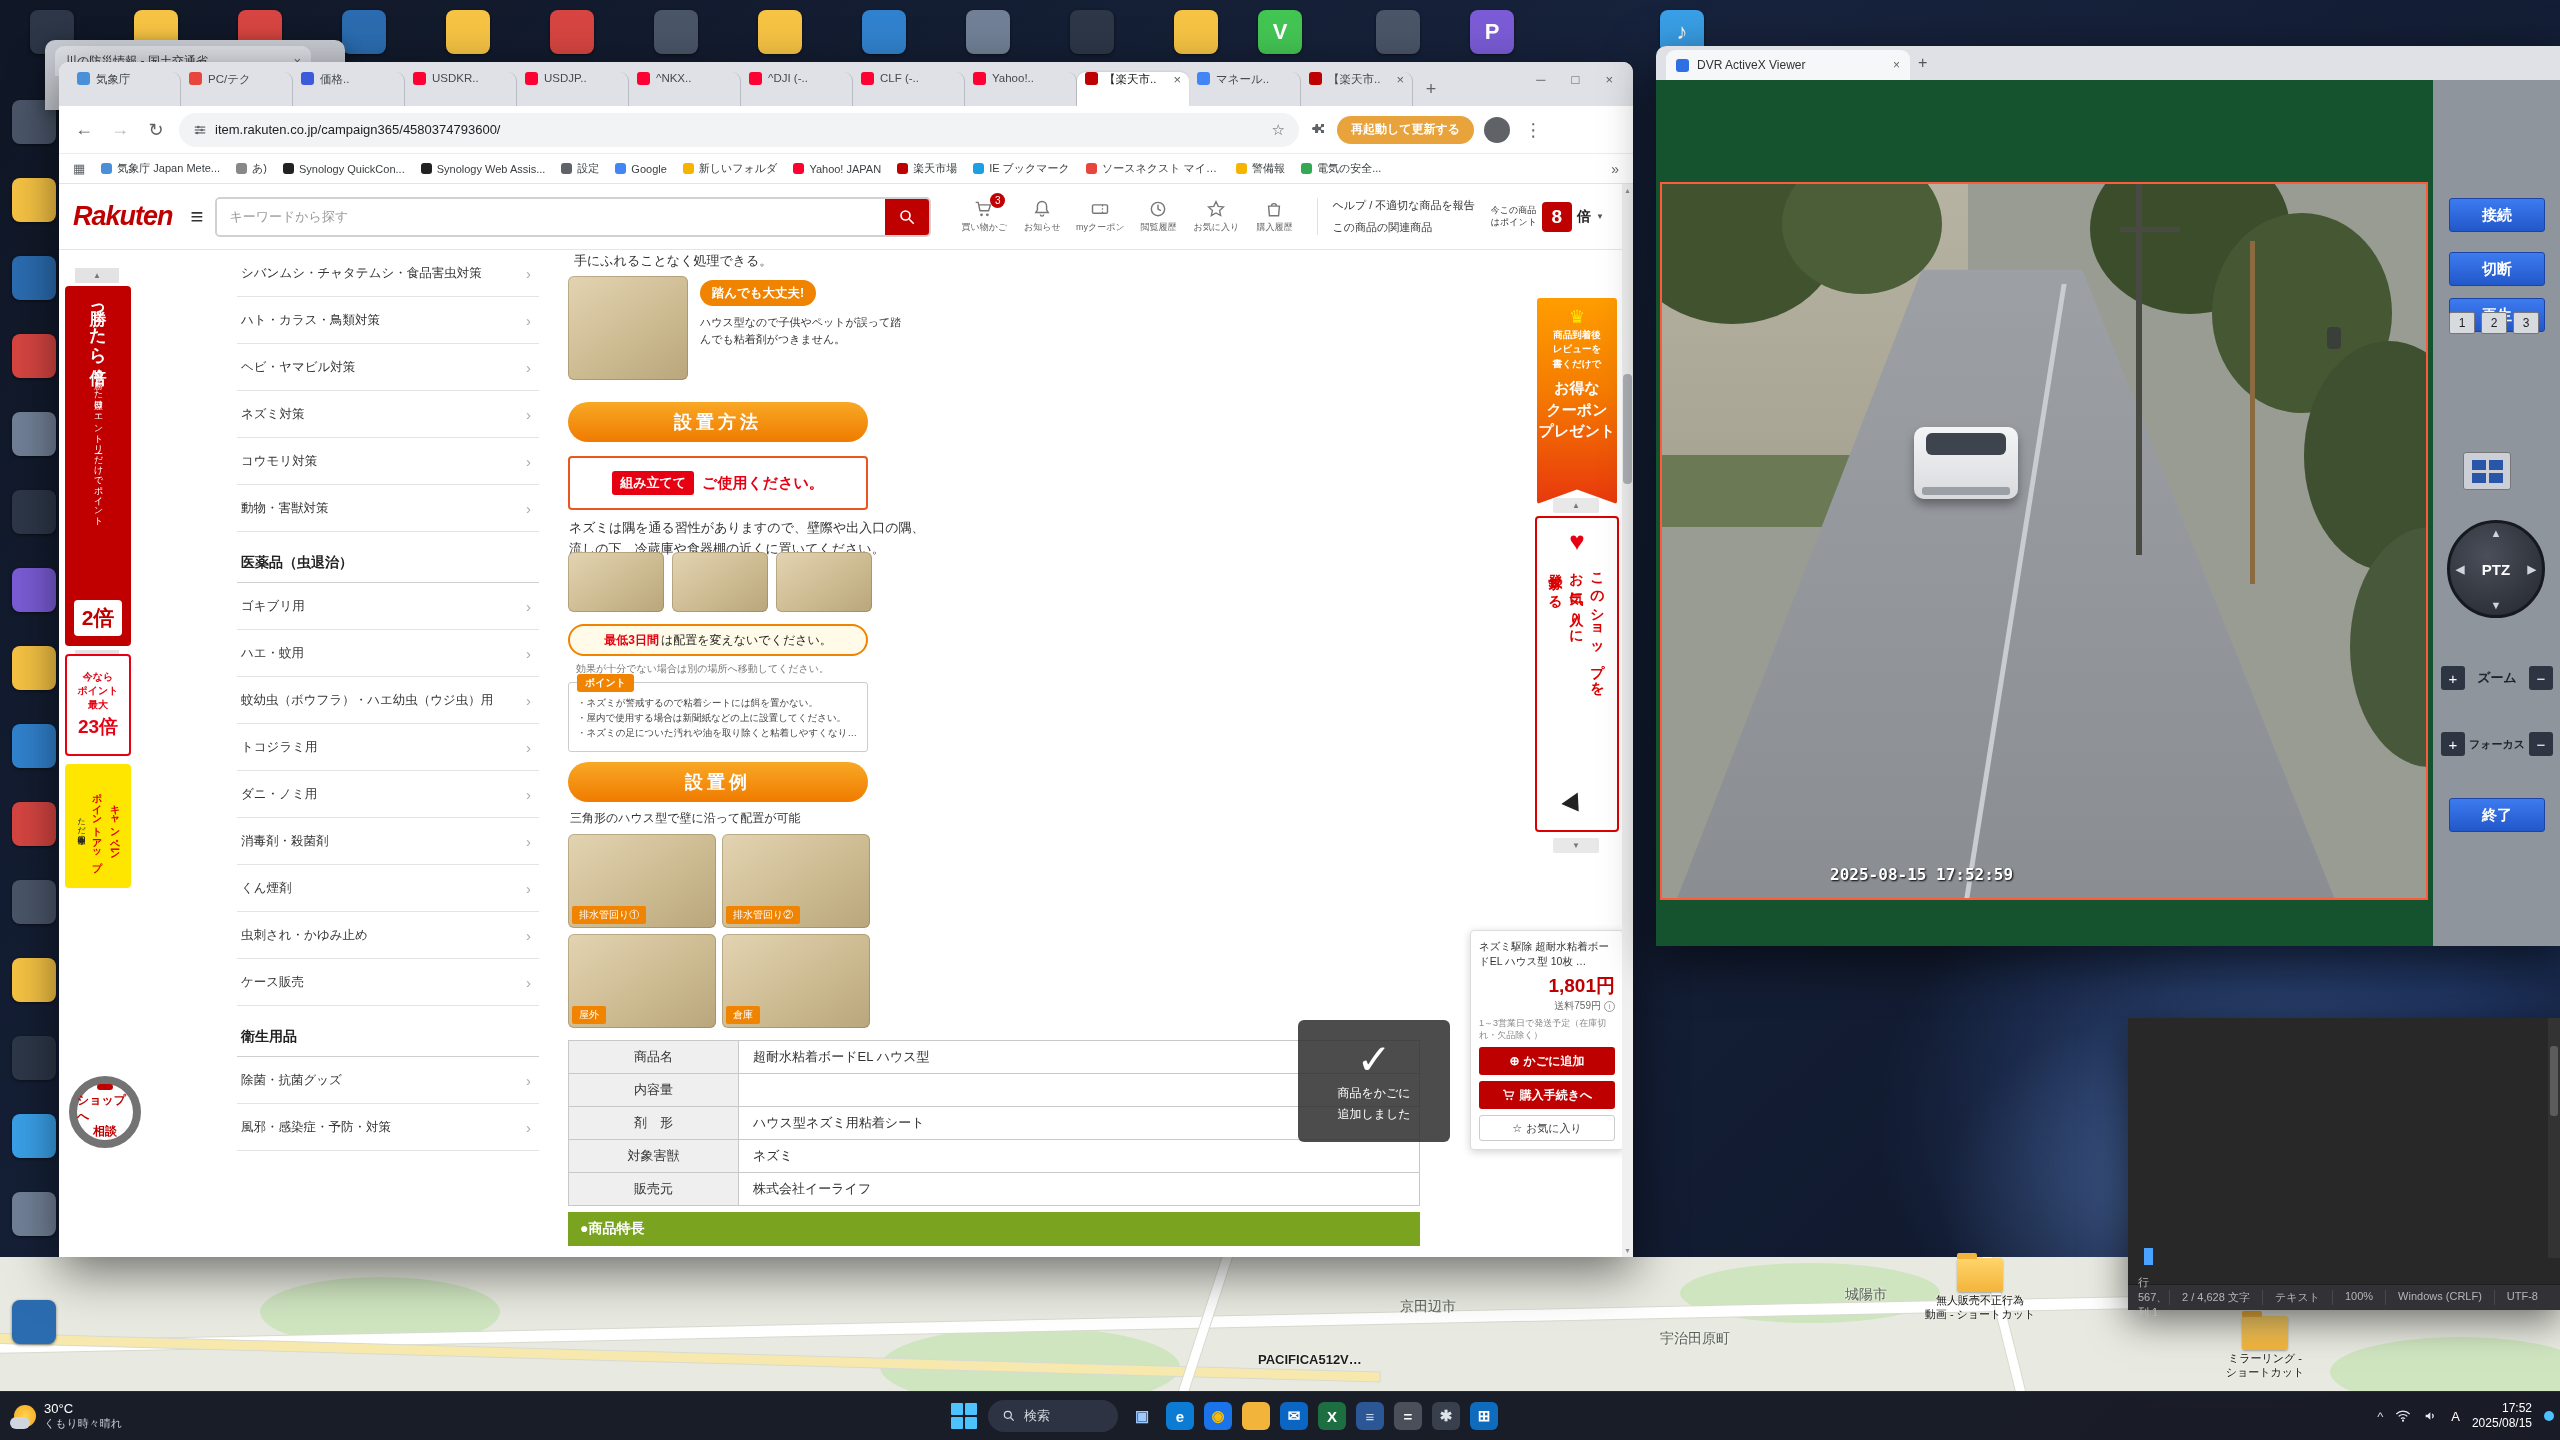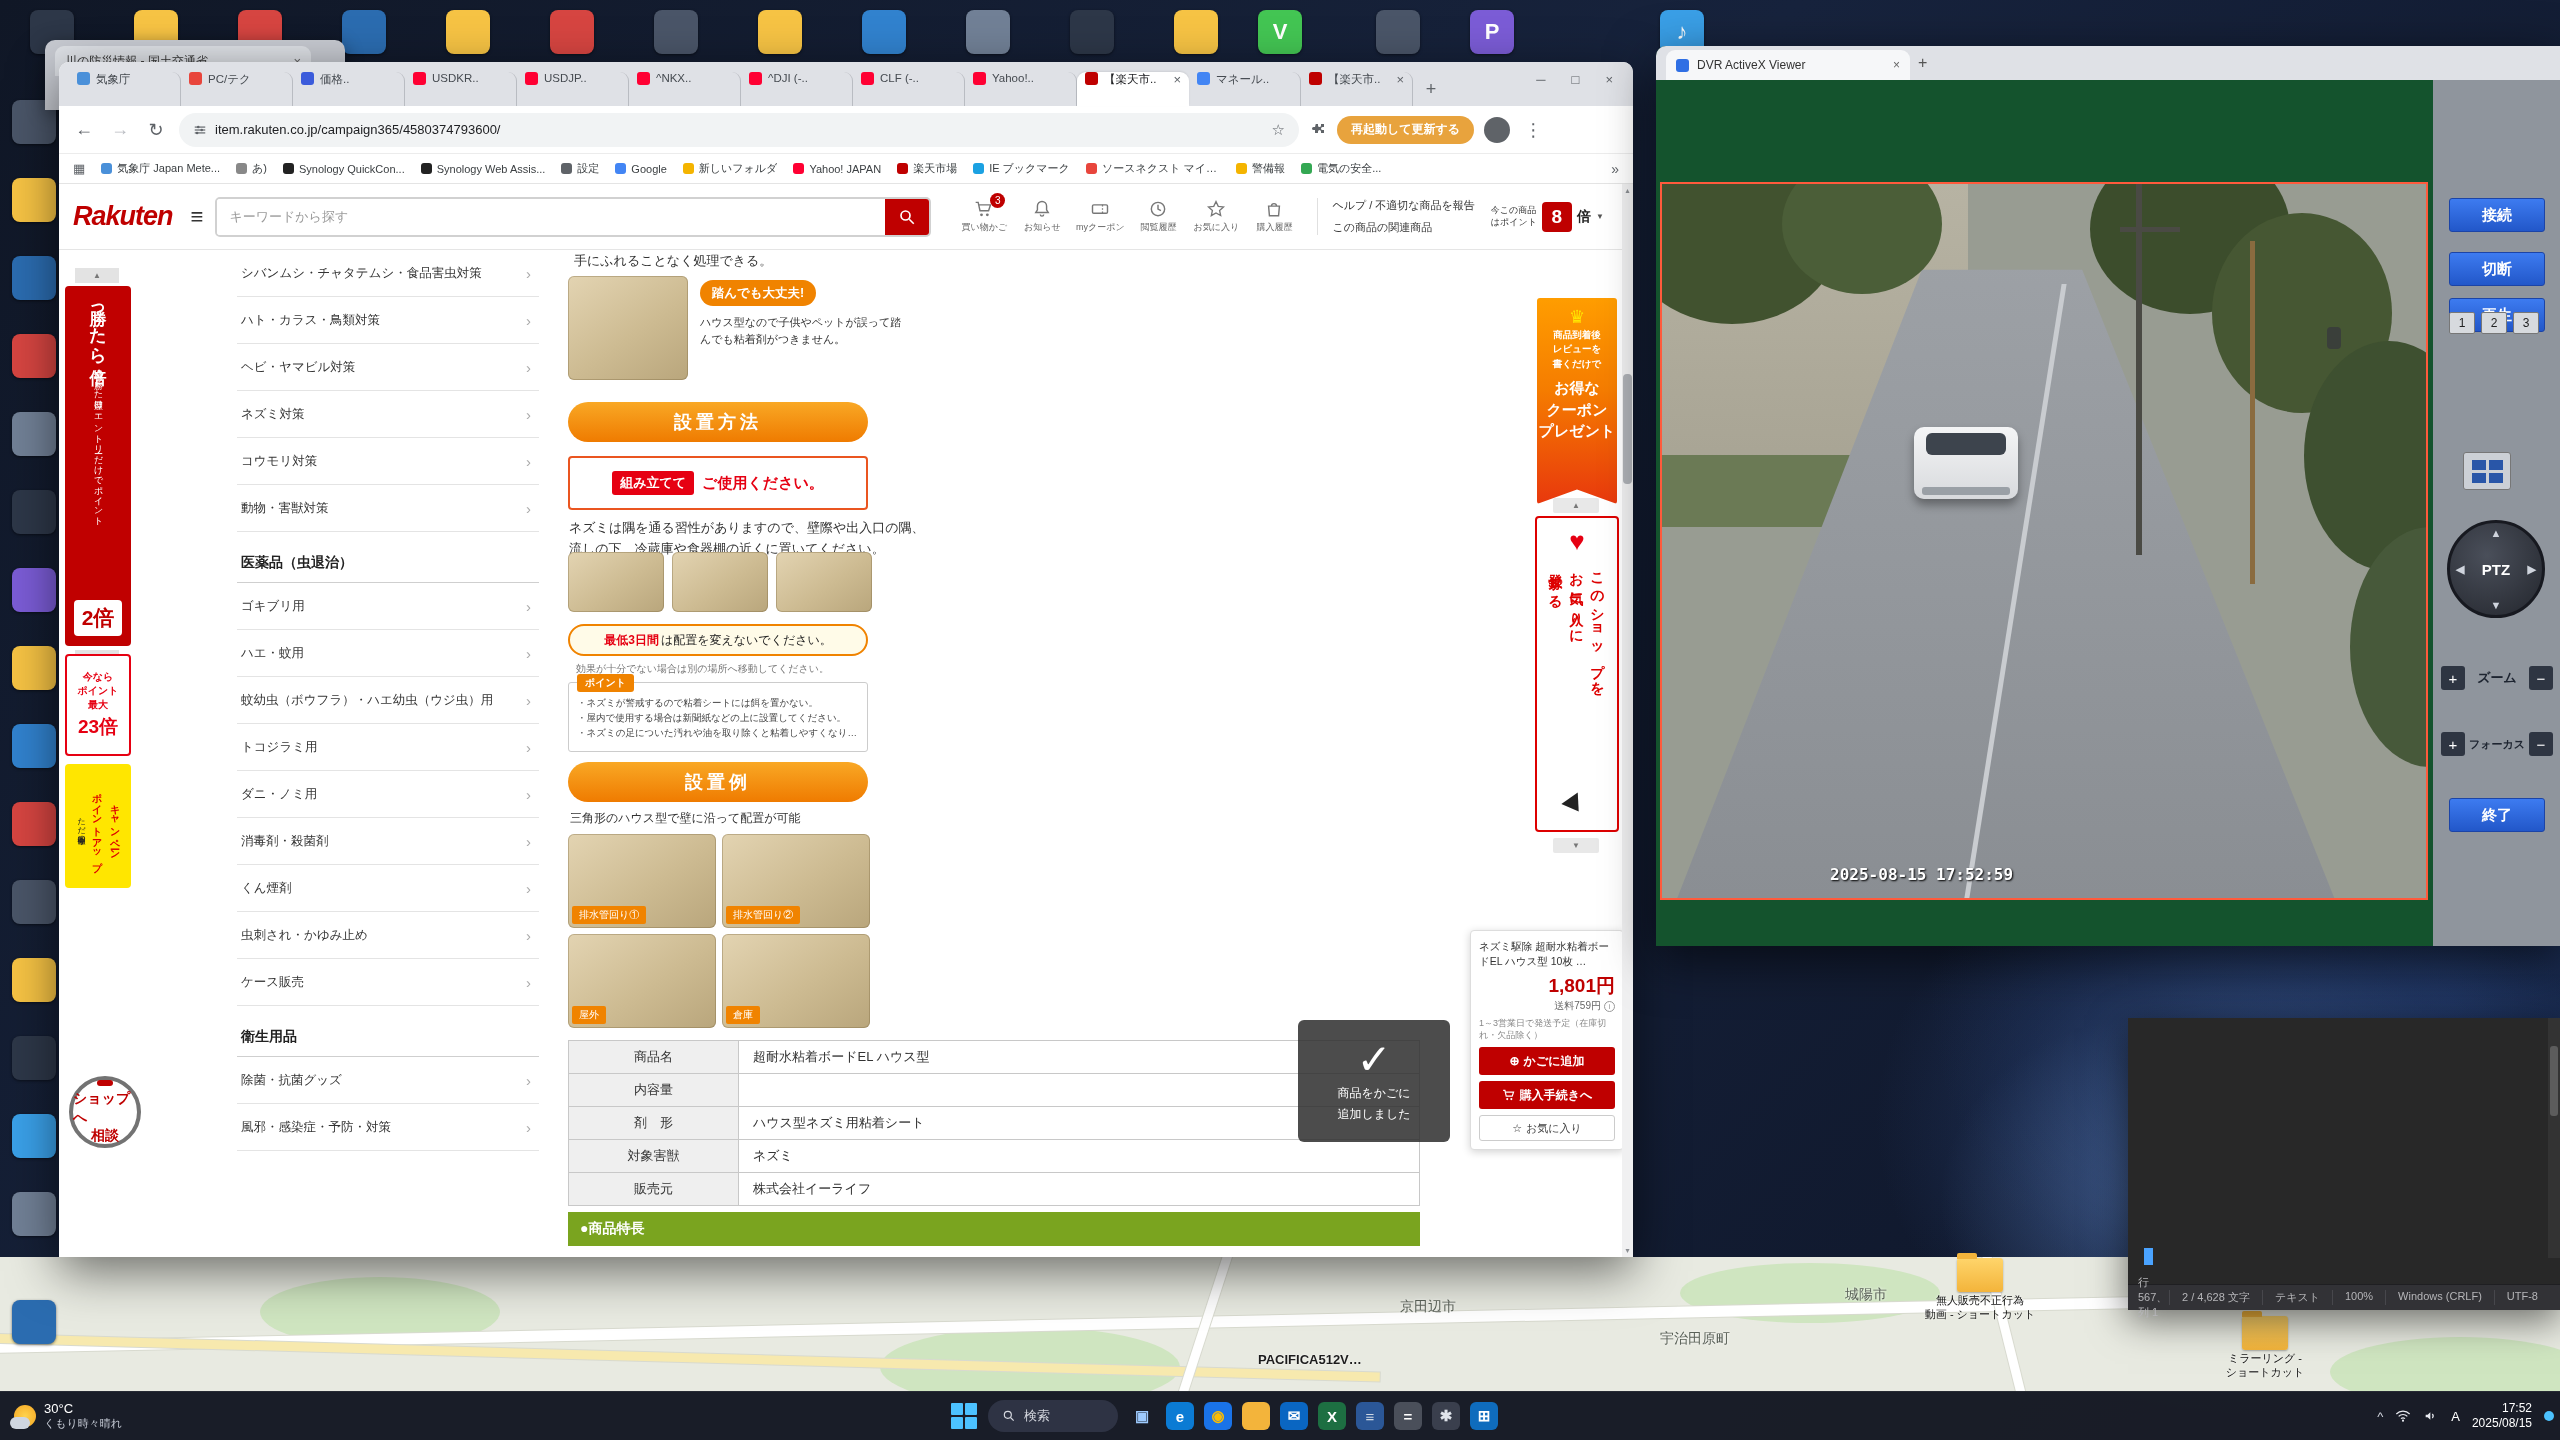--- a/index.html
+++ b/index.html
@@ -91,21 +91,21 @@
 .lp-red .t1{font-size:17px;font-weight:bold}
 .lp-red .t2{font-size:9px;margin-top:8px}
 .lp-red .t3{font-size:9px;margin-top:4px}
 .lp-red .val{margin-top:auto;background:#fff;color:#c00000;font-size:21px;font-weight:bold;border-radius:4px;padding:4px 8px}
 .lp-23{position:absolute;left:6px;top:404px;width:66px;height:102px;background:#fff;border:2px solid #e60012;border-radius:4px;display:flex;flex-direction:column;align-items:center;justify-content:center;color:#e60012;font-weight:bold}
 .lp-23 .s{font-size:10px}
 .lp-23 .b{font-size:19px;margin-top:2px}
 .lp-yellow{position:absolute;left:6px;top:514px;width:66px;height:124px;background:#ffe600;border-radius:4px;display:flex;align-items:center;justify-content:center;gap:4px;padding:6px 0}
 .lp-yellow .y1{font-size:8px;color:#222}
 .lp-yellow .y2{font-size:10px;font-weight:bold;color:#d00}
-.lp-shop{position:absolute;left:10px;top:826px;width:72px;height:72px;border:4px solid #737373;border-radius:50%;background:#fff;display:flex;flex-direction:column;align-items:center;justify-content:flex-end;color:#bf0000;font-size:14px;font-weight:bold;line-height:1.3}
+.lp-shop{position:absolute;left:10px;top:826px;width:72px;height:72px;border:8px solid #737373;border-radius:50%;background:#fff;display:flex;flex-direction:column;align-items:center;justify-content:flex-start;color:#bf0000;font-size:12px;font-weight:bold;line-height:1.3}
 .lp-shop .bub{width:16px;height:12px;background:#bf0000;border-radius:3px;margin-bottom:3px;position:relative}
 .lp-shop .bub::after{content:"";position:absolute;left:3px;bottom:-4px;border:4px solid transparent;border-top-color:#bf0000;border-left-width:2px;border-right-width:2px}
 
 
 .sidebar{position:absolute;left:178px;top:0;width:302px}
 .sb-item{display:flex;align-items:center;justify-content:space-between;min-height:47px;padding:6px 8px 6px 4px;border-bottom:1px solid #e4e4e4;font-size:12.5px;color:#333}
 .sb-chev{color:#aaa;font-size:15px}
 .sb-section{font-size:14px;font-weight:bold;color:#222;padding:22px 4px 10px;border-bottom:1px solid #cfcfcf}
 
 

